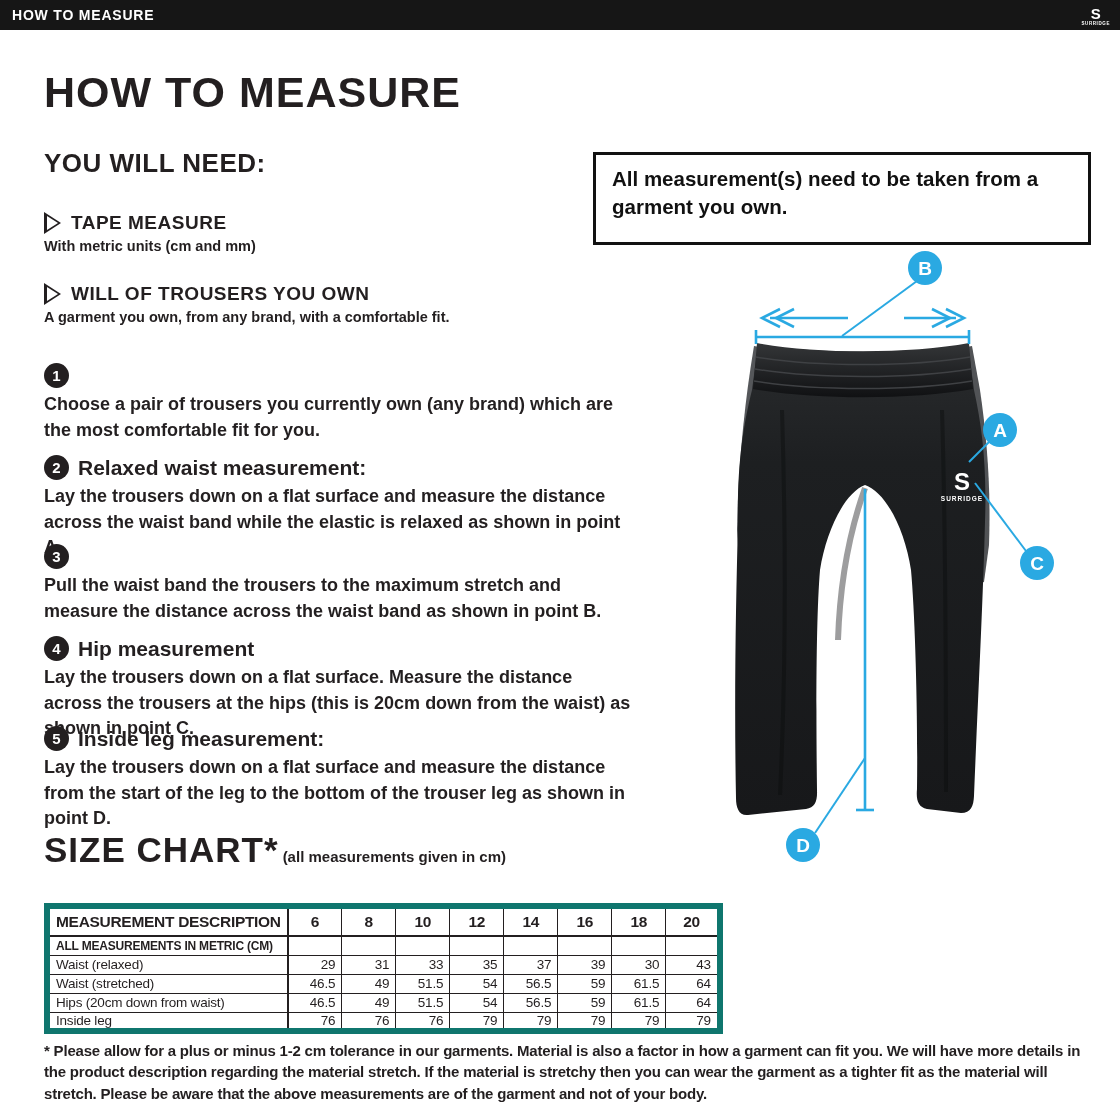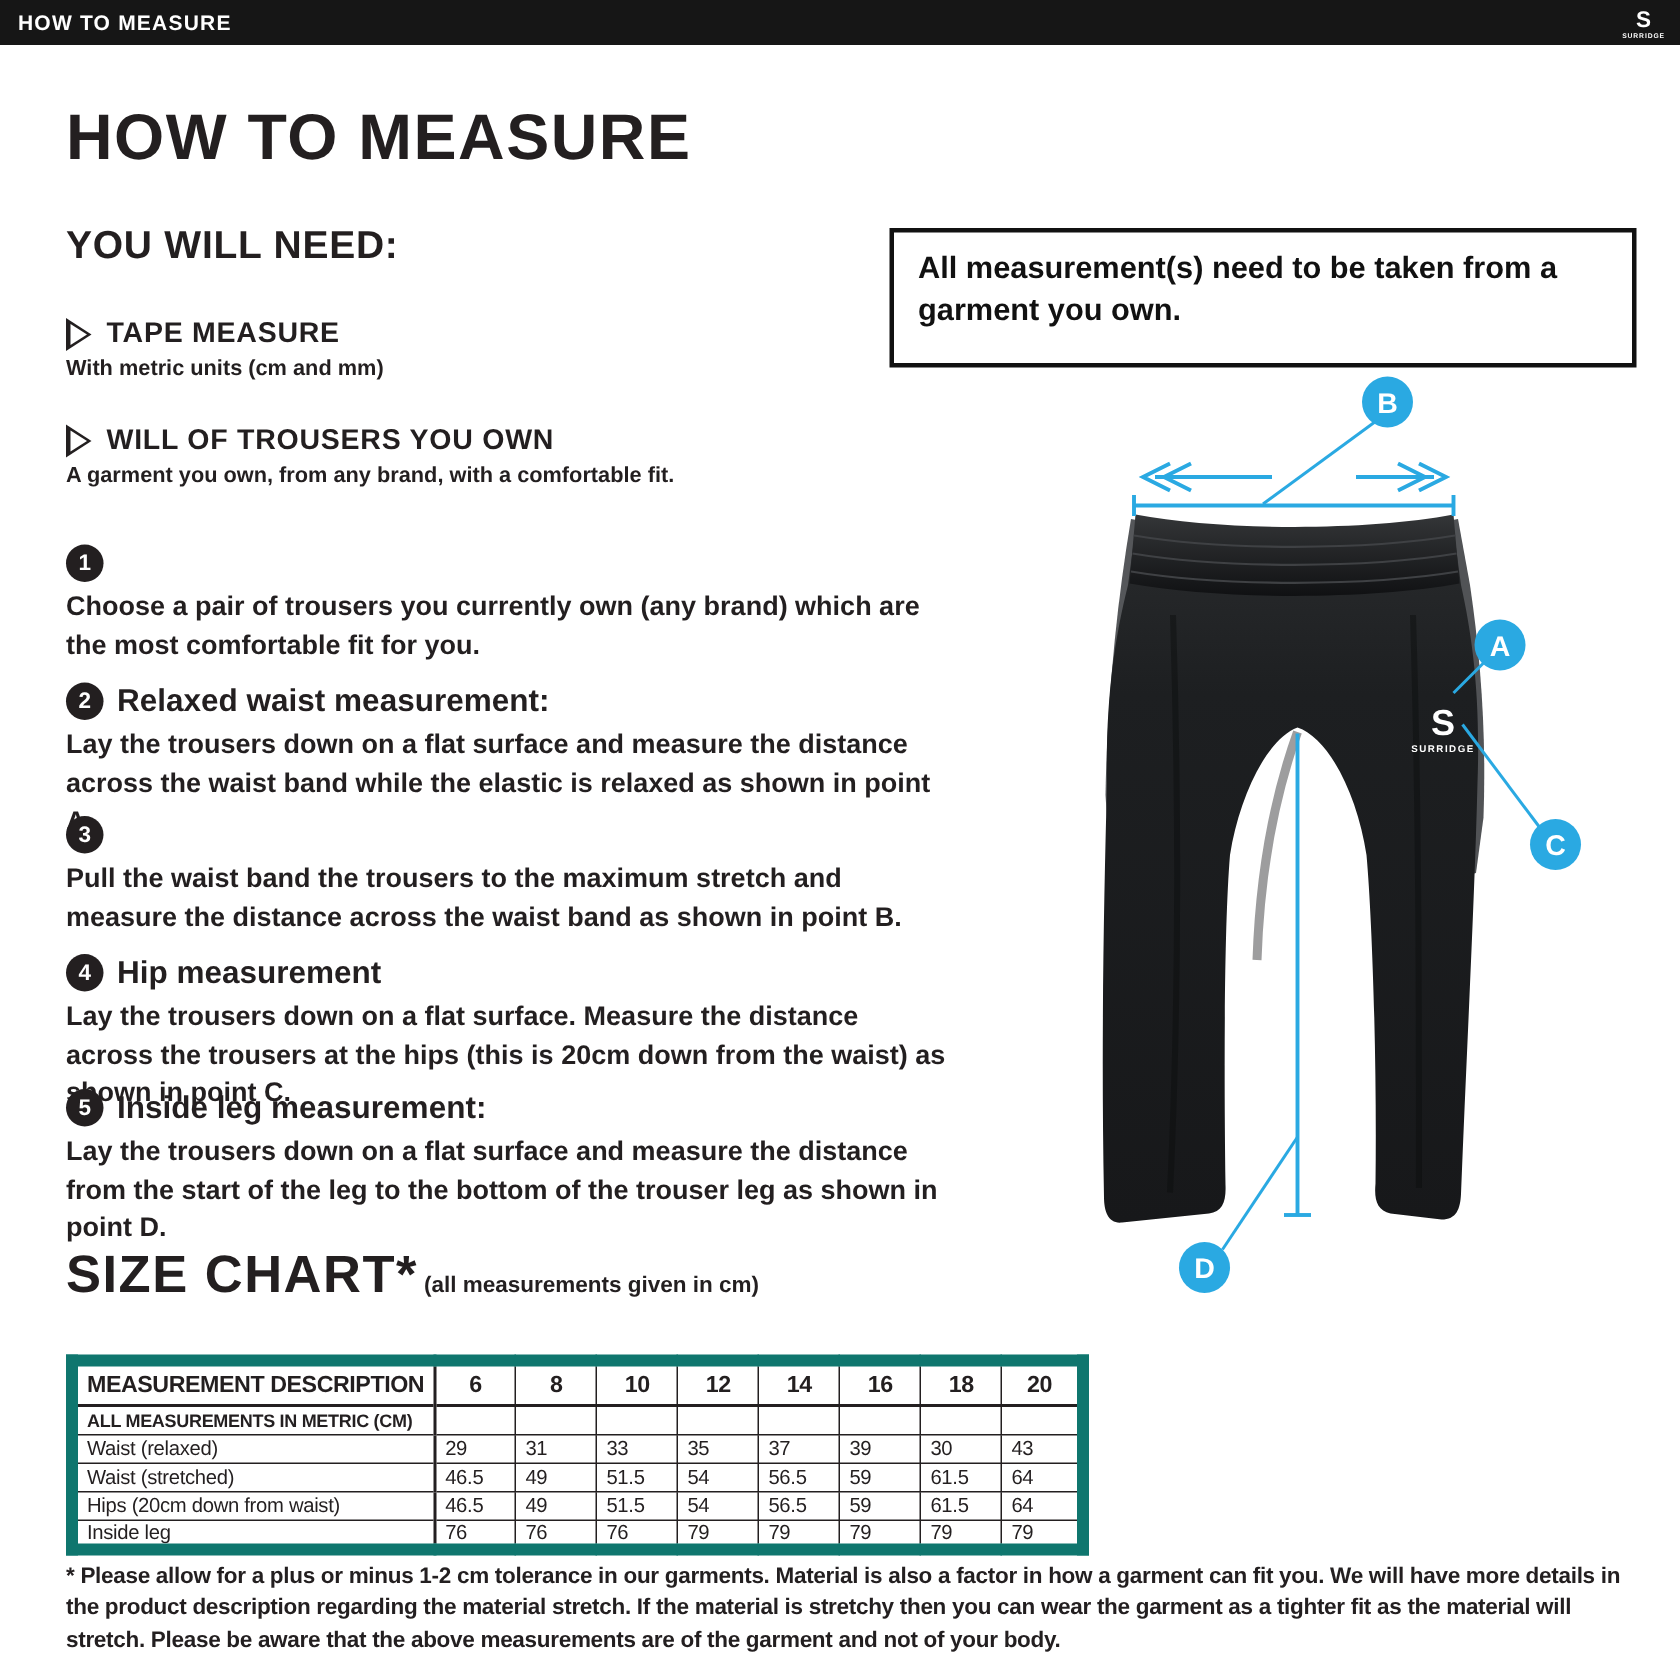--- a/index.html
+++ b/index.html
@@ -70,31 +70,31 @@
   .diagram { position:absolute; left:690px; top:240px; width:430px; height:670px; }
 
   
   .sizechart-heading { position:absolute; left:44px; top:830px; display:flex; align-items:baseline; gap:4px; }
   .sizechart-heading .big { font-size:35px; font-weight:bold; letter-spacing:1px; }
   .sizechart-heading .small { font-size:15px; font-weight:bold; }
 
   table.sizes {
     position:absolute; left:44px; top:903px;
     border-collapse:collapse; table-layout:fixed;
-    border:8px solid #0f766e;
+    border:6px solid #0f766e;
   }
   table.sizes td, table.sizes th { border:1px solid #231f20; padding:0 6px; overflow:hidden; white-space:nowrap; }
   table.sizes th { height:30px; font-size:15.5px; letter-spacing:-.3px; }
   table.sizes th.desc { text-align:left; width:234px; border-right:2px solid #231f20; }
   table.sizes th.size { width:54px; text-align:center; }
   table.sizes tr.hdr { border-bottom:2px solid #231f20; }
   table.sizes td { height:19px; font-size:13.5px; letter-spacing:-.2px; }
   table.sizes td.metric { font-weight:bold; font-size:12px; }
   table.sizes td.lbl { text-align:left; border-right:2px solid #231f20; }
-  table.sizes td.val { text-align:left; font-size:13.5px; }
+  table.sizes td.val { text-align:right; font-size:13.5px; }
 
   .footnote {
     position:absolute; left:44px; top:1040px; width:1048px;
     font-size:15px; font-weight:bold; line-height:1.42; letter-spacing:-.2px;
   }
 </style>
 </head>
 <body>
 
 <div class="topbar">

